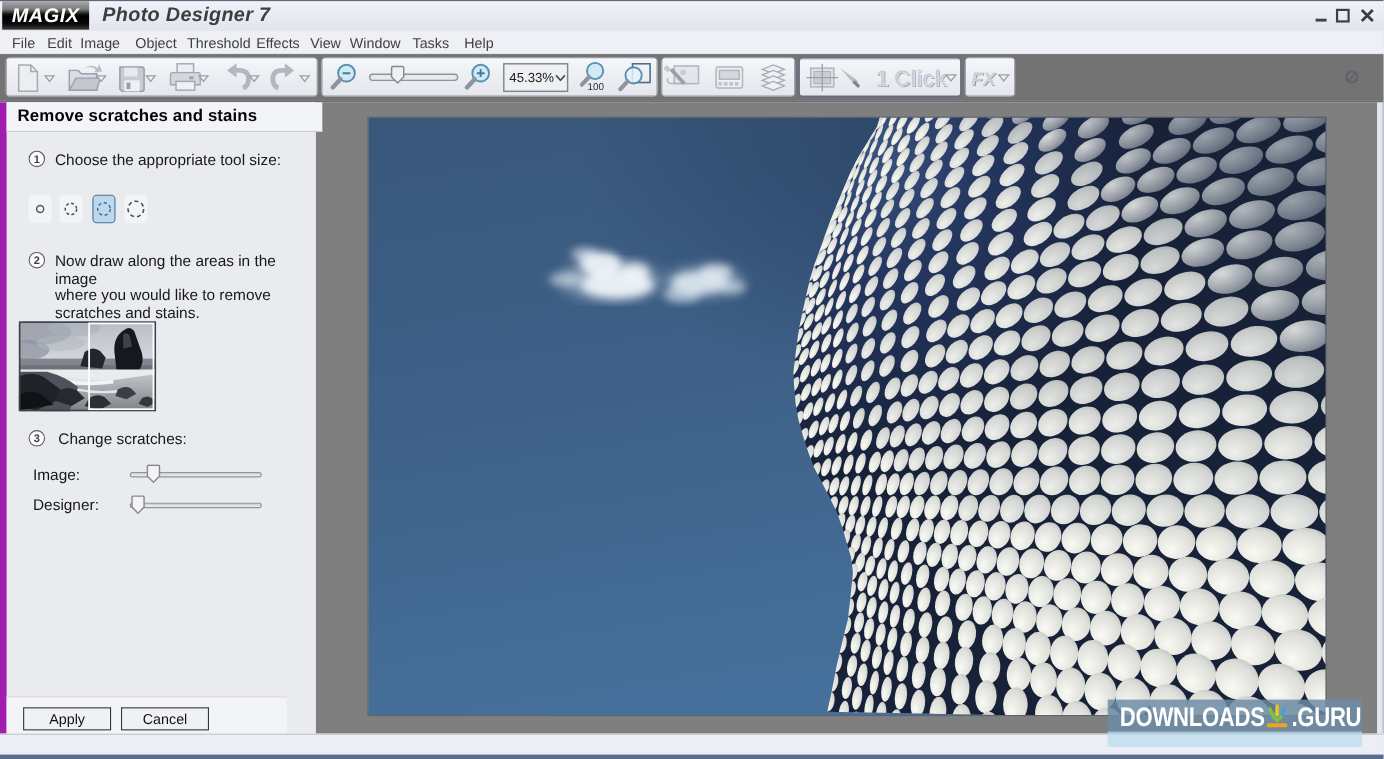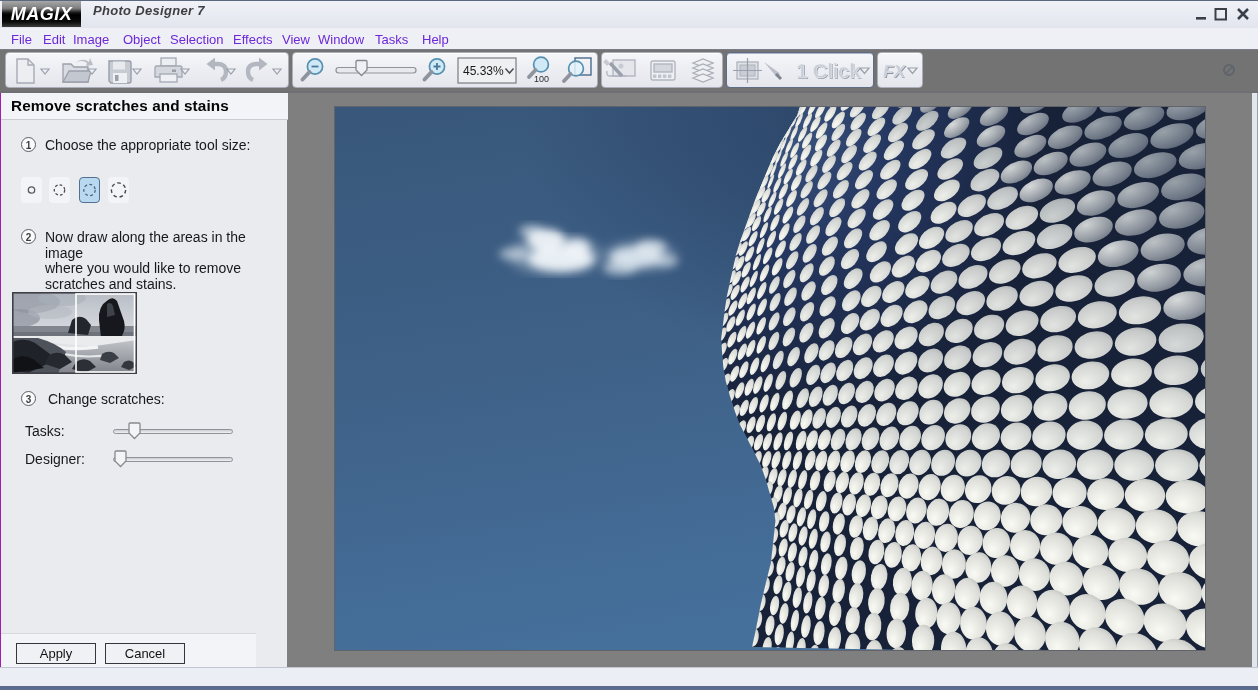--- a/index.html
+++ b/index.html
@@ -1,33 +1,33 @@
 <!DOCTYPE html>
 <html><head><meta charset="utf-8">
 <style>
   html,body{margin:0;padding:0;}
   body{width:1258px;height:690px;overflow:hidden;font-family:"Liberation Sans",sans-serif;}
   .win{position:relative;width:1258px;height:690px;background:#e9ebf1;overflow:hidden;}
   .abs{position:absolute;}
   
   .titlebar{left:0;top:0;width:1258px;height:28px;background:linear-gradient(#f0f2f7,#e2e5ee);border-top:1px solid #5a6880;box-sizing:border-box;}
   .logo{left:2px;top:1px;width:79px;height:26px;background:linear-gradient(#a8a8a8 0%,#7e7e7e 28%,#111 46%,#000 55%,#0a0a0a 80%,#3c3c3c 100%);color:#fff;font-weight:bold;font-style:italic;font-size:18px;text-align:center;line-height:26px;letter-spacing:0.5px;}
-  .apptitle{left:93px;top:3px;font-size:13px;font-weight:bold;font-style:italic;color:#3c3e42;letter-spacing:0.3px;}
+  .apptitle{left:93px;top:3px;font-size:18px;font-weight:bold;font-style:italic;color:#3c3e42;letter-spacing:0.3px;}
   
   .menubar{left:0;top:28px;width:1258px;height:22px;background:#eef0f5;border-bottom:1px solid #7a7d85;box-sizing:border-box;}
-  .mi{position:absolute;top:4px;font-size:13px;color:#6d28d9;}
+  .mi{position:absolute;top:4px;font-size:13px;color:#404040;}
   
   .toolbar{left:0;top:50px;width:1258px;height:41px;background:#737373;}
   .tgroup{position:absolute;top:2px;height:36px;border:1px solid #a9aeba;border-radius:4px;background:linear-gradient(#f5f6f9,#e4e6ec);box-shadow:inset 0 1px 0 #fff;box-sizing:border-box;}
   .tbbot{left:0;top:91px;width:1258px;height:2px;background:#6f7074;}
   
   .canvas{left:287px;top:93px;width:965px;height:574px;background:#7f7f7f;}
   .rightedge{left:1252px;top:93px;width:6px;height:574px;background:#e3e6ed;border-right:1px solid #98a0b0;box-sizing:border-box;}
   
-  .panel{left:0;top:93px;width:287px;height:574px;background:#e9ebef;border-left:1px solid #a21caf;box-sizing:border-box;}
+  .panel{left:0;top:93px;width:287px;height:574px;background:#e9ebef;border-left:6px solid #a21caf;box-sizing:border-box;}
   .phead{left:0;top:0;width:287px;height:27px;background:#f3f4f7;border-bottom:1px solid #c9ccd3;box-sizing:border-box;}
   .phead span{position:absolute;left:10px;top:4px;font-size:15.3px;font-weight:bold;color:#050505;letter-spacing:0.1px;}
   .circnum{position:absolute;width:15px;height:15px;border:1.4px solid #5a5d63;border-radius:50%;background:#fbfbfc;color:#3a3d43;font-size:10px;font-weight:bold;text-align:center;line-height:15px;box-sizing:border-box;}
   .ptext{position:absolute;font-size:14px;color:#17181a;line-height:15.7px;}
   .toolbtn{position:absolute;width:21px;height:26px;background:#f2f4f7;border-radius:4px;}
   .toolbtn.sel{background:#b9d9f1;border:1.4px solid #51718e;box-sizing:border-box;}
   .slider-groove{position:absolute;height:5px;background:linear-gradient(#caccd1,#f2f2f4);border:1px solid #8f9298;border-radius:3px;box-sizing:border-box;}
   
   .btnstrip{left:0;top:540px;width:255px;height:34px;background:#f3f4f7;border-top:1px solid #d6d8dd;box-sizing:border-box;}
   .pbtn{position:absolute;top:9px;width:80px;height:21px;background:#f0f1f4;border:1px solid #33363c;font-size:13px;color:#111;text-align:center;line-height:19px;box-sizing:border-box;}
@@ -840,21 +840,21 @@
     <rect x="6" y="11" width="10" height="2.6" fill="#3a4049"></rect>
     <rect x="25.5" y="3" width="10.5" height="10.5" fill="none" stroke="#3a4049" stroke-width="2"></rect>
     <path d="M48 3 L58 13 M58 3 L48 13" stroke="#3a4049" stroke-width="2.6"></path>
   </svg>
 
   <div class="abs menubar">
     <span class="mi" style="left:11px">File</span>
     <span class="mi" style="left:43px">Edit</span>
     <span class="mi" style="left:73px">Image</span>
     <span class="mi" style="left:123px">Object</span>
-    <span class="mi" style="left:170px">Selection</span>
+    <span class="mi" style="left:170px">Threshold</span>
     <span class="mi" style="left:233px">Effects</span>
     <span class="mi" style="left:282px">View</span>
     <span class="mi" style="left:318px">Window</span>
     <span class="mi" style="left:375px">Tasks</span>
     <span class="mi" style="left:422px">Help</span>
   </div>
 
   <div class="abs toolbar">
     <div class="tgroup" style="left:5px;width:284px"></div>
     <div class="tgroup" style="left:292px;width:306px"></div>
@@ -1037,33 +1037,48 @@
       <path d="M64 70 q7 -5 14 -1 l6 6 l-11 6 l-13 -4 z" fill="#2c2f36"></path>
       <path d="M90 62 q6 -4 12 -1 l5 5 l-9 5 l-10 -3 z" fill="#3a3e45"></path>
       <path d="M112 70 q5 -3 9 0 l4 4 l-8 4 l-8 -3 z" fill="#34373e"></path>
       <rect x="0.8" y="0.8" width="123.4" height="80.4" fill="none" stroke="#3e4046" stroke-width="1.6"></rect>
       <rect x="64" y="2" width="58.5" height="78" fill="none" stroke="#fff" stroke-width="1.6"></rect>
     </svg>
 
     <div class="circnum" style="left:20px;top:298px">3</div>
     <div class="ptext" style="left:47px;top:299px">Change scratches:</div>
 
-    <div class="ptext" style="left:24px;top:331px">Tasks:</div>
+    <div class="ptext" style="left:24px;top:331px">Image:</div>
     <div class="slider-groove" style="left:112px;top:336px;width:120px"></div>
     <svg class="abs" style="left:126px;top:329px" width="15" height="18" viewBox="0 0 15 18">
         <path d="M2 2 Q2 1 3 1 L12 1 Q13 1 13 2 L13 11 L7.5 16.5 L2 11 Z" fill="#f4f4f6" stroke="#87898e" stroke-width="1.3"></path>
       </svg>
     <div class="ptext" style="left:24px;top:359px">Designer:</div>
     <div class="slider-groove" style="left:112px;top:364px;width:120px"></div>
     <svg class="abs" style="left:112px;top:357px" width="15" height="18" viewBox="0 0 15 18">
         <path d="M2 2 Q2 1 3 1 L12 1 Q13 1 13 2 L13 11 L7.5 16.5 L2 11 Z" fill="#f4f4f6" stroke="#87898e" stroke-width="1.3"></path>
       </svg>
 
     <div class="abs btnstrip">
       <div class="pbtn" style="left:15px">Apply</div>
       <div class="pbtn" style="left:104px">Cancel</div>
     </div>
   </div>
 
   <div class="abs statusbar"></div>
   <div class="abs statusbot"></div>
 
+  <div class="abs wm">
+    <div class="wmtop"></div>
+    <div class="wmbot"></div>
+    <span class="wmtext" style="left:11px">DOWNLOADS</span>
+    <span class="wmtext" style="left:167px">.GURU</span>
+    <svg class="abs" style="left:141px;top:2px" width="26" height="26" viewBox="0 0 28 26">
+      <g stroke-linecap="round">
+        <path d="M7 6 L10 13" stroke="#7cc142" stroke-width="3.4"></path>
+        <path d="M14 3 L14 12" stroke="#f0c419" stroke-width="3.4"></path>
+        <path d="M21 6 L18 13" stroke="#4a9fd8" stroke-width="3.4"></path>
+        <path d="M10 13.5 L14 17.5 L18 13.5" stroke="#7cc142" stroke-width="3.2" fill="none"></path>
+      </g>
+      <rect x="4" y="20" width="20" height="4" rx="1.5" fill="#f0a418"></rect>
+    </svg>
+  </div>
 </div>
 
 </body></html>

